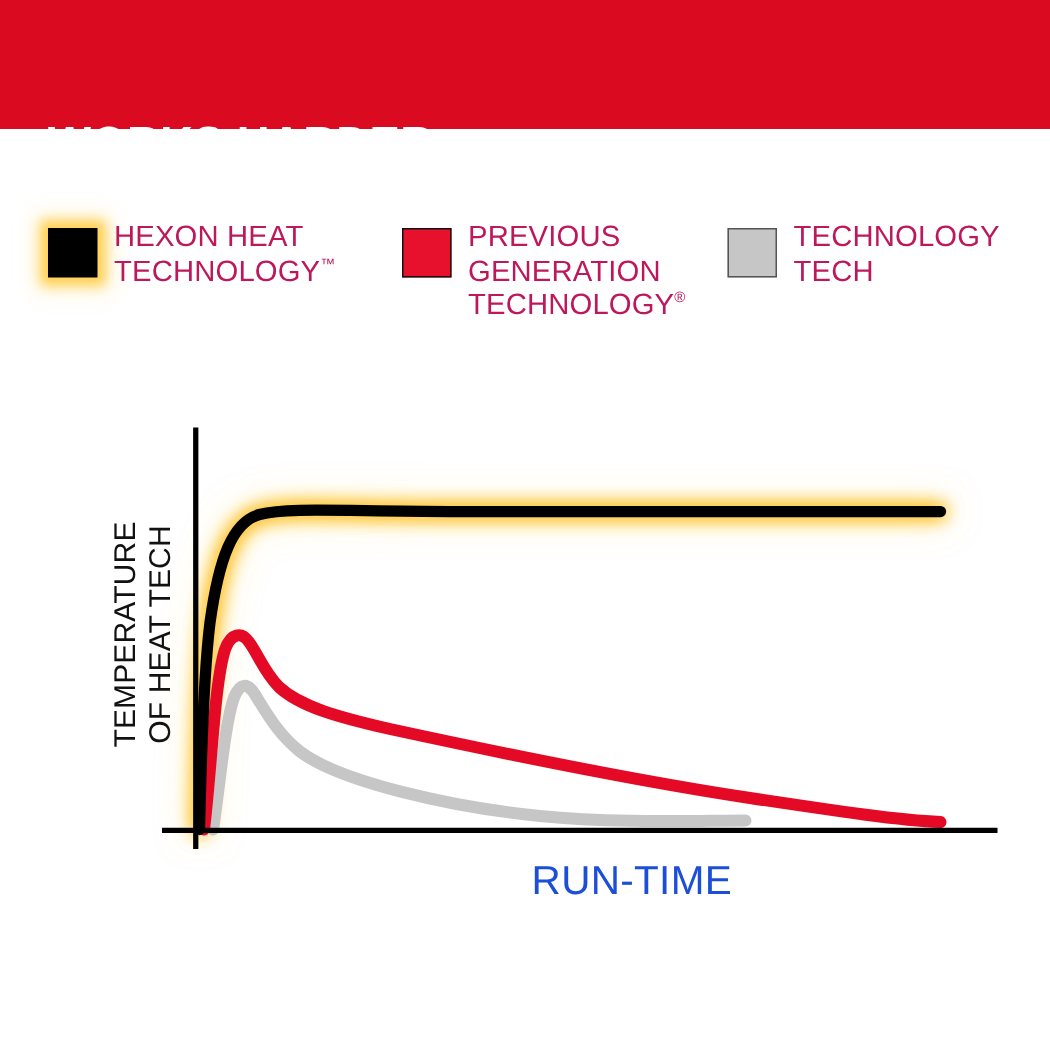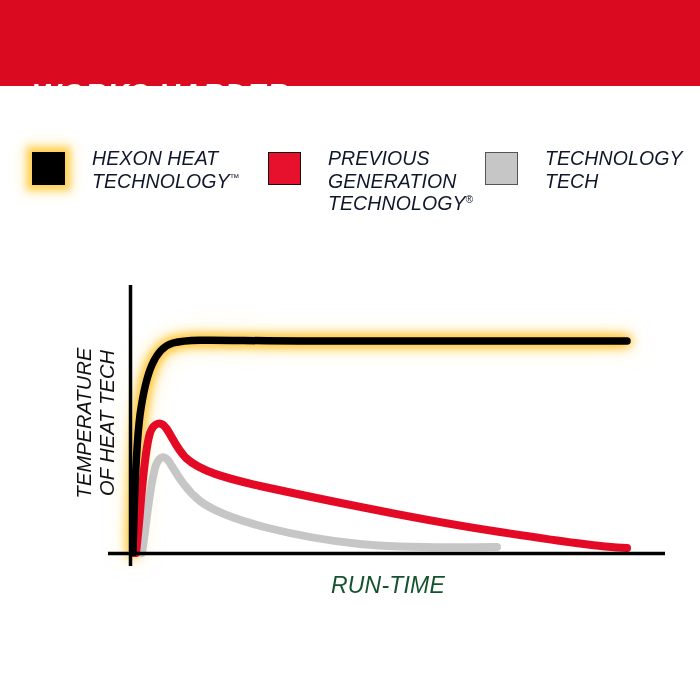--- a/index.html
+++ b/index.html
@@ -3,21 +3,21 @@
 <meta charset="utf-8">
 <style>
   html,body{margin:0;padding:0;}
   body{
     width:700px;height:700px;
     background:#ffffff;
     font-family:"Liberation Sans", sans-serif;
     overflow:hidden;
     position:relative;
   }
-  #page{position:relative;width:700px;height:700px;font-style:italic;}
+  #page{position:relative;width:700px;height:700px;}
 
   
   .banner{
     position:absolute;left:0;top:0;width:700px;height:86px;
     background:var(--brand,#da0a20);
   }
   .banner-text{
     position:absolute;left:32px;top:6px;
     color:#ffffff;
     font-family:"Liberation Sans", sans-serif;
@@ -45,24 +45,24 @@
   }
   .swatch.black{
     background:#000000;
     box-shadow:0 0 7px 5px rgba(255,196,40,0.75),
                0 0 13px 8px rgba(255,212,90,0.35);
   }
   .swatch.red{background:#e8112d;border:1.5px solid #111;}
   .swatch.gray{background:#c6c6c6;border:1.5px solid #555;}
 
   .legend-label{
-    position:absolute;left:60px;top:1px;
+    position:absolute;left:44px;top:1px;
     font-size:19.5px;
     line-height:22.5px;
-    color:#0f172a;
+    color:#be185d;
     font-weight:normal;
     letter-spacing:0.1px;
     white-space:pre-line;
   }
   .legend-label sup{font-size:10px;vertical-align:super;line-height:0;}
 
   
   .chart{position:absolute;left:0;top:0;width:700px;height:700px;pointer-events:none;}
 
   .ylabel{
@@ -74,23 +74,23 @@
     text-align:center;
     font-size:20px;
     line-height:23px;
     color:#111;
     white-space:pre-line;
     letter-spacing:0.1px;
   }
   .xlabel{
     position:absolute;
     left:288px;top:572px;width:200px;
-    text-align:center;
-    font-size:23px;
-    color:#14532d;
+    text-align:right;
+    font-size:27px;
+    color:#1d4ed8;
     letter-spacing:0.2px;
   }
 </style>
 </head>
 <body>
 
 <div id="page">
 
   <div class="banner">
     <div class="banner-text">

